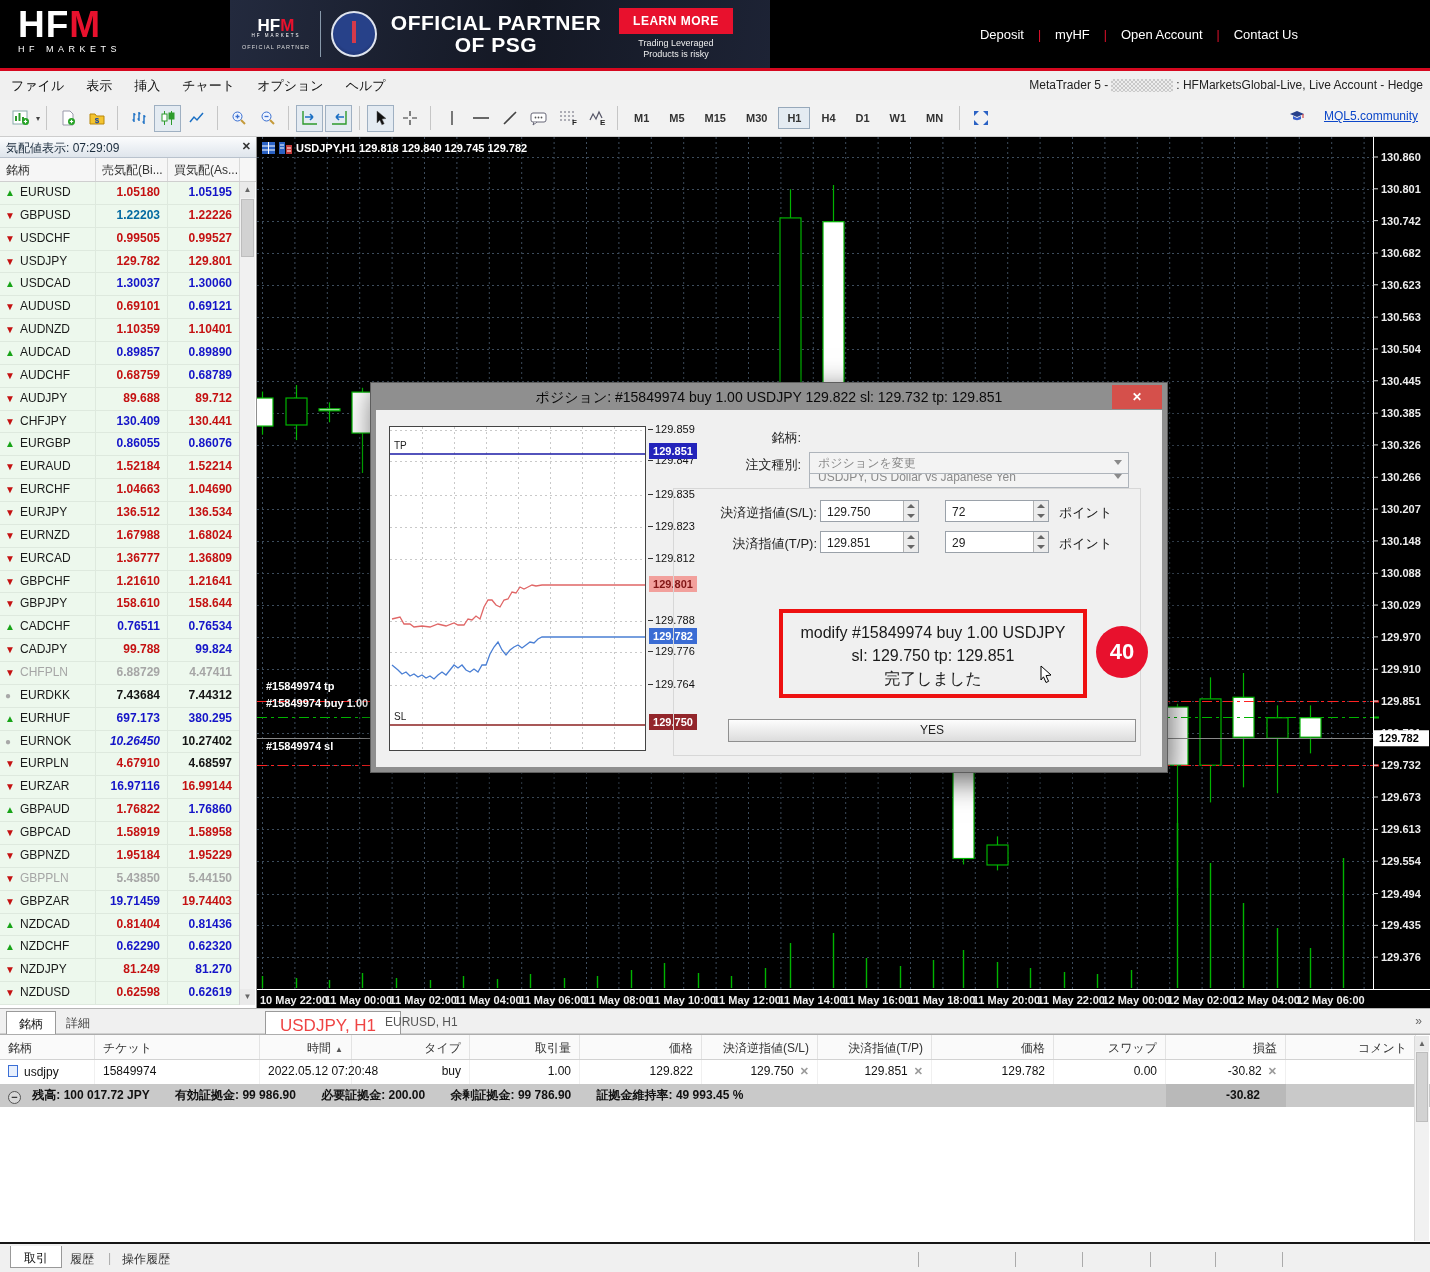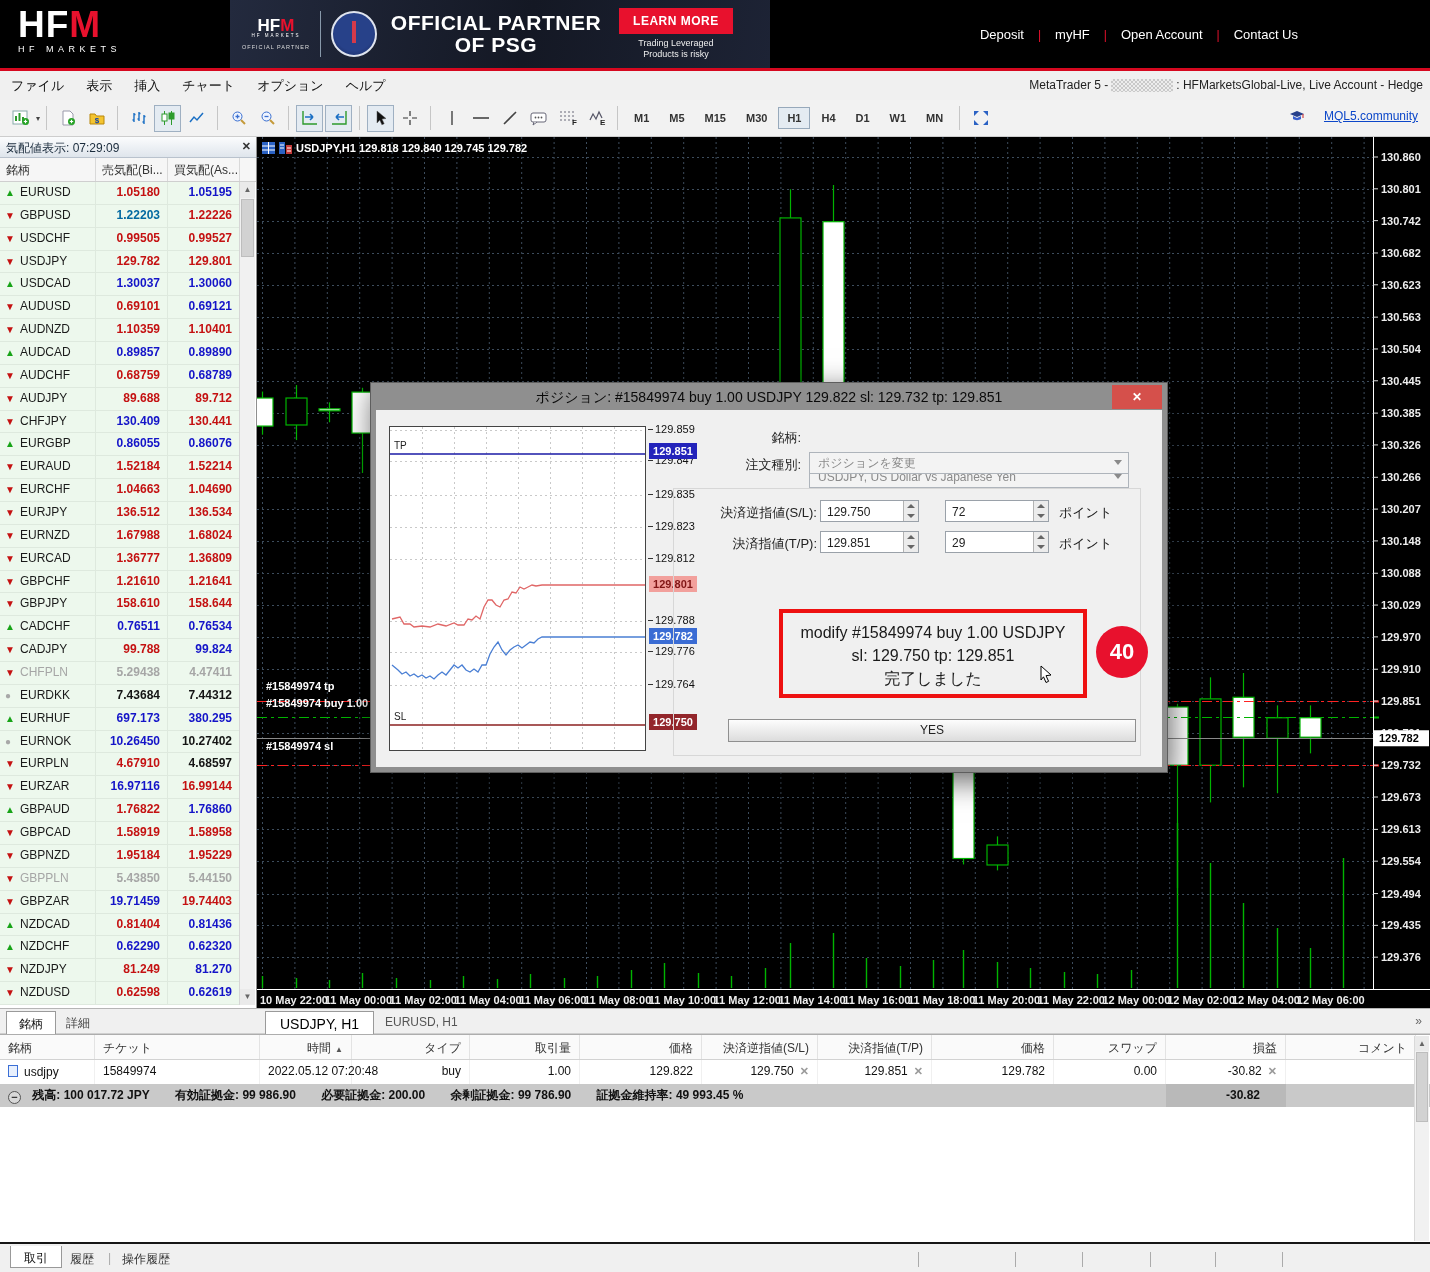--- a/index.html
+++ b/index.html
@@ -81,22 +81,22 @@
   .chart { position:absolute; left:257px; top:137px; width:1173px; height:871px; background:#000; }
   .chart-info { position:absolute; left:5px; top:5px; display:flex; align-items:center; gap:4px;
                 color:#fff; font-size:11px; font-weight:bold; }
 
   
   .tabstrip { position:absolute; left:0; top:1008px; width:1430px; height:26px; background:#f0f0f0;
               border-top:1px solid #b5b5b5; border-bottom:1px solid #cfcfcf; }
   .mwtab-active { position:absolute; left:6px; top:2px; height:23px; padding:4px 12px 0 12px; background:#fff;
                   border:1px solid #9a9a9a; border-bottom:none; font-size:12px; color:#111; }
   .mwtab { position:absolute; left:66px; top:6px; font-size:12px; color:#444; }
-  .charttab-active { position:absolute; left:265px; top:2px; height:23px; padding:4px 14px 0 14px; background:#fff;
-                     border:1px solid #9a9a9a; border-bottom:none; font-size:14px; color:#000000; }
+  .charttab-active { position:absolute; left:265px; top:2px; height:23px; padding:4px 24px 0 14px; background:#fff;
+                     border:1px solid #9a9a9a; border-bottom:none; font-size:17px; color:#ef4444; }
   .charttab { position:absolute; left:385px; top:6px; font-size:12px; color:#555; }
   .strip-chevron { position:absolute; right:8px; top:5px; color:#666; font-size:12px; }
 
   
   .panel { position:absolute; left:0; top:1034px; width:1430px; height:208px; background:#fff; border-top:1px solid #adadad; }
   .pt-grid { display:grid; grid-template-columns:95px 165px 92px 118px 110px 122px 116px 114px 122px 112px 120px 1fr; width:1416px; }
   .pt-head { height:25px; border-bottom:1px solid #d2d2d2; background:#fafafa; }
   .pt-head div { font-size:12px; color:#333; padding:5px 8px 0 8px; border-right:1px solid #e3e3e3; white-space:nowrap; }
   .pt-row { height:24px; }
   .pt-row div { font-size:12px; color:#111; padding:4px 8px 0 8px; border-right:1px solid #f0f0f0; white-space:nowrap; }
@@ -486,36 +486,36 @@
         <span class="mw-bid" style="color: rgb(20, 20, 200);">0.76511</span>
         <span class="mw-ask" style="color: rgb(20, 20, 200);">0.76534</span>
       </div>
       <div class="mw-row">
         <span class="mw-sym"><span class="arr" style="color: rgb(196, 17, 17);">▼</span>CADJPY</span>
         <span class="mw-bid" style="color: rgb(196, 17, 17);">99.788</span>
         <span class="mw-ask" style="color: rgb(20, 20, 200);">99.824</span>
       </div>
       <div class="mw-row dim">
         <span class="mw-sym"><span class="arr" style="color: rgb(196, 17, 17);">▼</span>CHFPLN</span>
-        <span class="mw-bid" style="color: rgb(166, 166, 166);">5.29438</span>
+        <span class="mw-bid" style="color: rgb(166, 166, 166);">6.88729</span>
         <span class="mw-ask" style="color: rgb(166, 166, 166);">4.47411</span>
       </div>
       <div class="mw-row">
         <span class="mw-sym"><span class="arr" style="color: rgb(168, 168, 168);">●</span>EURDKK</span>
         <span class="mw-bid" style="color: rgb(20, 20, 20);">7.43684</span>
         <span class="mw-ask" style="color: rgb(20, 20, 20);">7.44312</span>
       </div>
       <div class="mw-row">
         <span class="mw-sym"><span class="arr" style="color: rgb(23, 163, 23);">▲</span>EURHUF</span>
         <span class="mw-bid" style="color: rgb(20, 20, 200);">697.173</span>
         <span class="mw-ask" style="color: rgb(20, 20, 200);">380.295</span>
       </div>
       <div class="mw-row">
         <span class="mw-sym"><span class="arr" style="color: rgb(168, 168, 168);">●</span>EURNOK</span>
-        <span class="mw-bid" style="color: rgb(20, 20, 200);">10.26450</span>
+        <span class="mw-bid" style="color: rgb(20, 20, 200); font-style: italic;">10.26450</span>
         <span class="mw-ask" style="color: rgb(20, 20, 20);">10.27402</span>
       </div>
       <div class="mw-row">
         <span class="mw-sym"><span class="arr" style="color: rgb(196, 17, 17);">▼</span>EURPLN</span>
         <span class="mw-bid" style="color: rgb(196, 17, 17);">4.67910</span>
         <span class="mw-ask" style="color: rgb(20, 20, 20);">4.68597</span>
       </div>
       <div class="mw-row">
         <span class="mw-sym"><span class="arr" style="color: rgb(196, 17, 17);">▼</span>EURZAR</span>
         <span class="mw-bid" style="color: rgb(20, 20, 200);">16.97116</span>

